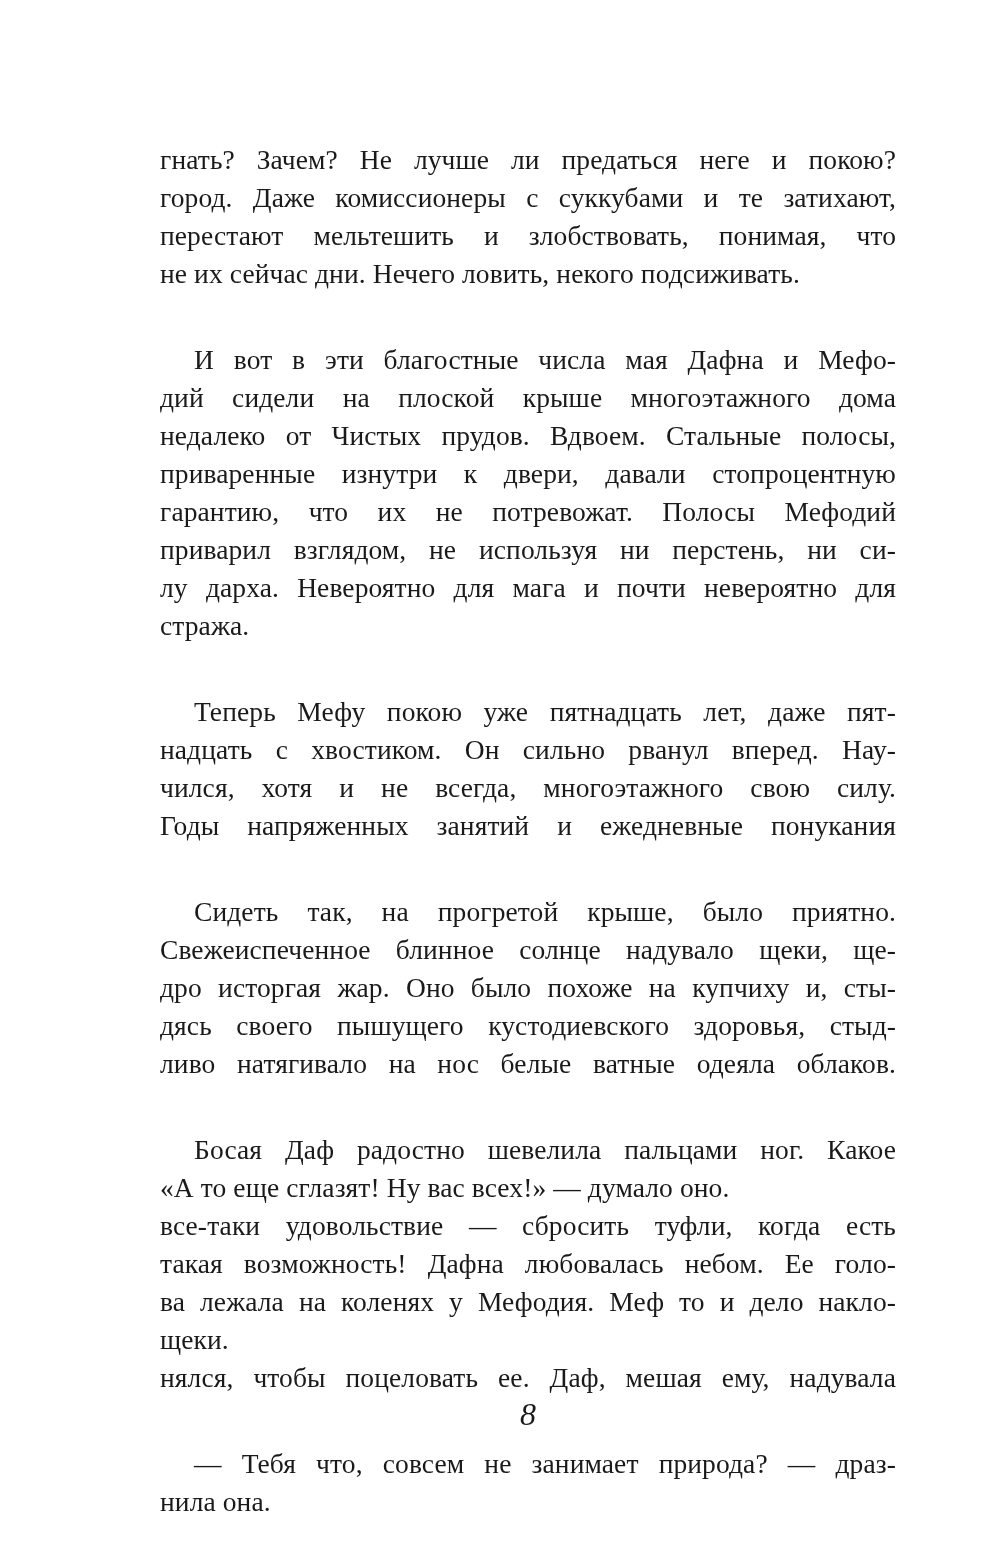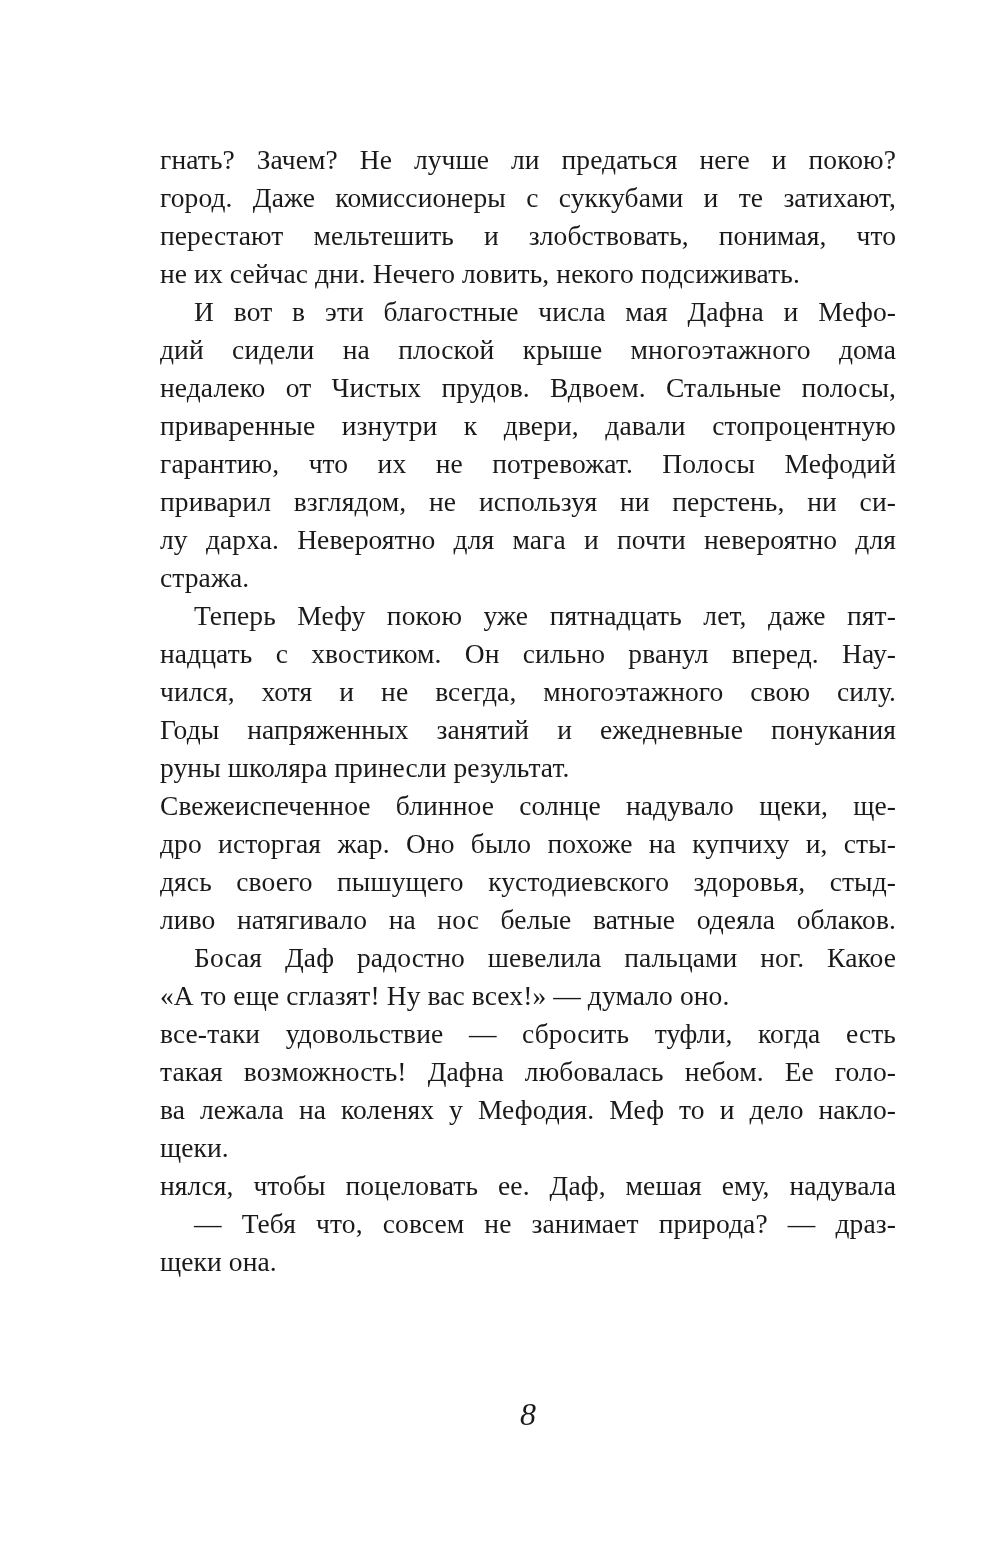--- a/index.html
+++ b/index.html
@@ -28,20 +28,21 @@
     text-align: justify;
     text-align-last: justify;
     letter-spacing: 0.1px;
     white-space: normal;
   }
   .line.last {
     text-align-last: left;
   }
   .line.indent {
     text-indent: 34px;
+    margin-top: 48px;
   }
   .page-number {
     position: absolute;
     left: 160px;
     top: 1395px;
     width: 736px;
     text-align: center;
     font-style: italic;
     font-size: 32px;
     line-height: 38px;
@@ -62,29 +63,29 @@
       <div class="line">недалеко от Чистых прудов. Вдвоем. Стальные полосы,</div>
       <div class="line">приваренные изнутри к двери, давали стопроцентную</div>
       <div class="line">гарантию, что их не потревожат. Полосы Мефодий</div>
       <div class="line">приварил взглядом, не используя ни перстень, ни си-</div>
       <div class="line">лу дарха. Невероятно для мага и почти невероятно для</div>
       <div class="line last">стража.</div>
       <div class="line indent">Теперь Мефу покою уже пятнадцать лет, даже пят-</div>
       <div class="line">надцать с хвостиком. Он сильно рванул вперед. Нау-</div>
       <div class="line">чился, хотя и не всегда, многоэтажного свою силу.</div>
       <div class="line">Годы напряженных занятий и ежедневные понукания</div>
-      <div class="line last">руны школяра принесли результат.</div>
+      <div class="line indent">Сидеть так, на прогретой крыше, было приятно.</div>
       <div class="line">Свежеиспеченное блинное солнце надувало щеки, ще-</div>
       <div class="line">дро исторгая жар. Оно было похоже на купчиху и, сты-</div>
       <div class="line">дясь своего пышущего кустодиевского здоровья, стыд-</div>
       <div class="line">ливо натягивало на нос белые ватные одеяла облаков.</div>
       <div class="line indent">Босая Даф радостно шевелила пальцами ног. Какое</div>
       <div class="line last">«А то еще сглазят! Ну вас всех!» — думало оно.</div>
       <div class="line">все-таки удовольствие — сбросить туфли, когда есть</div>
       <div class="line">такая возможность! Дафна любовалась небом. Ее голо-</div>
       <div class="line">ва лежала на коленях у Мефодия. Меф то и дело накло-</div>
       <div class="line last">щеки.</div>
       <div class="line">нялся, чтобы поцеловать ее. Даф, мешая ему, надувала</div>
       <div class="line indent">— Тебя что, совсем не занимает природа? — драз-</div>
-      <div class="line last">щеки она.</div>
+      <div class="line last">нила она.</div>
     </div>
   <div class="page-number">8</div>
 </div>
 
 </body></html>

